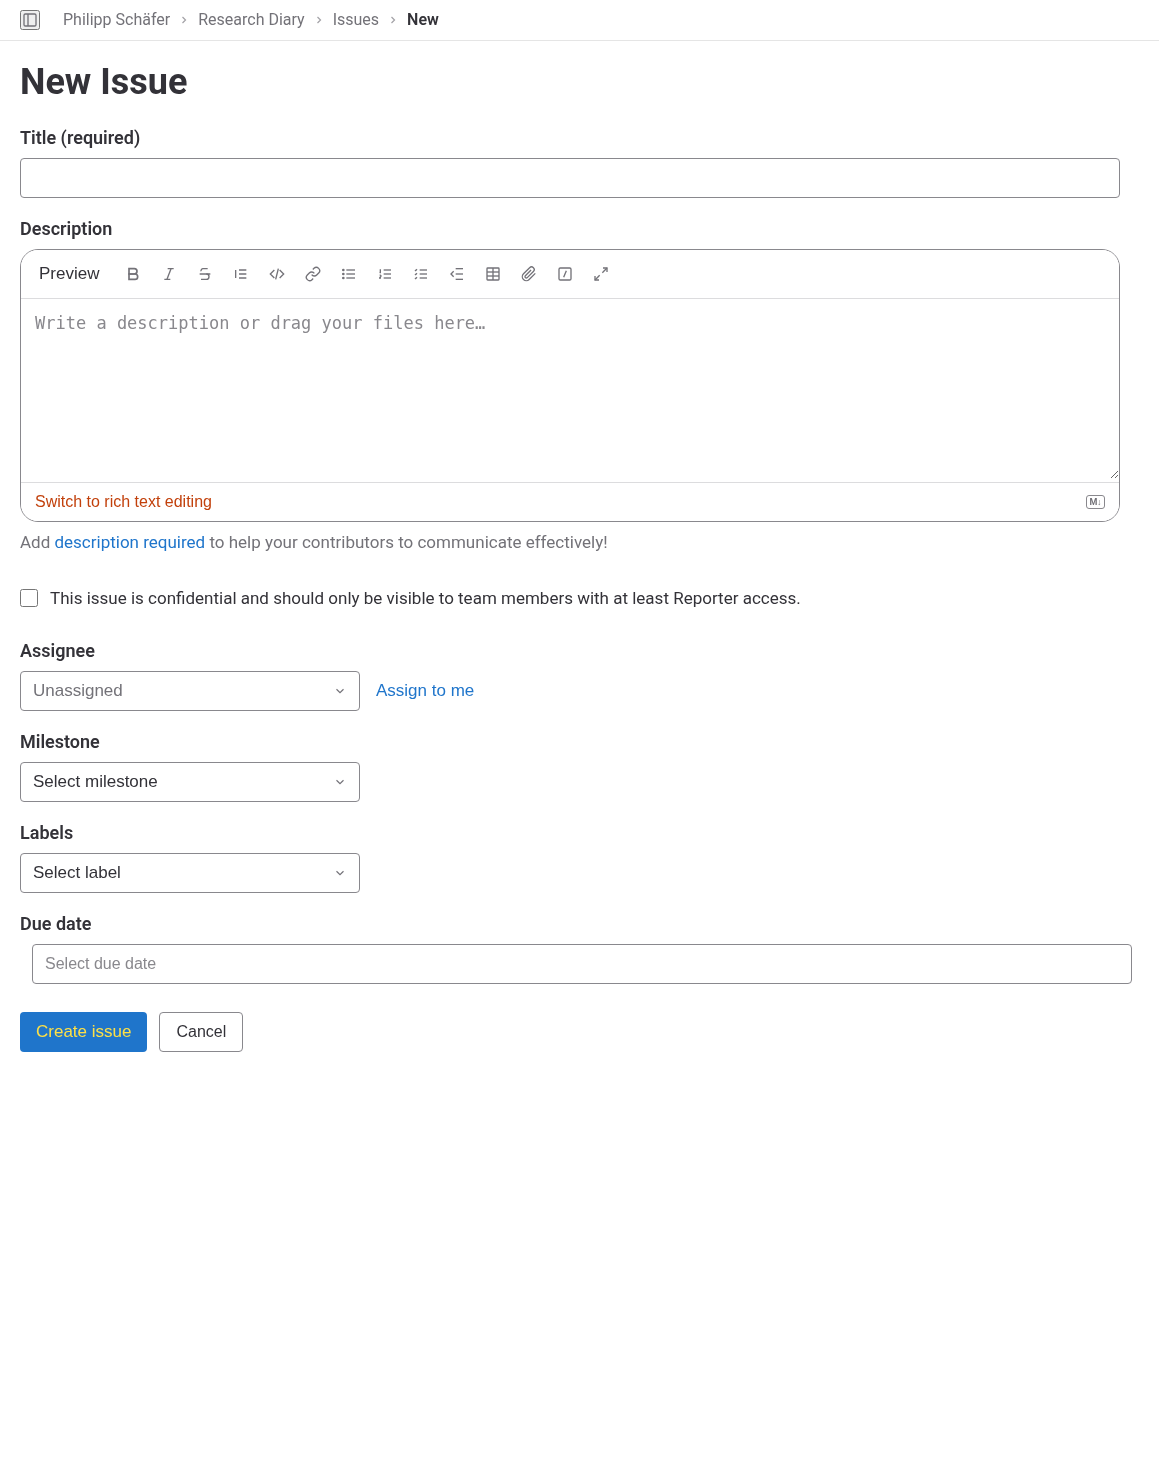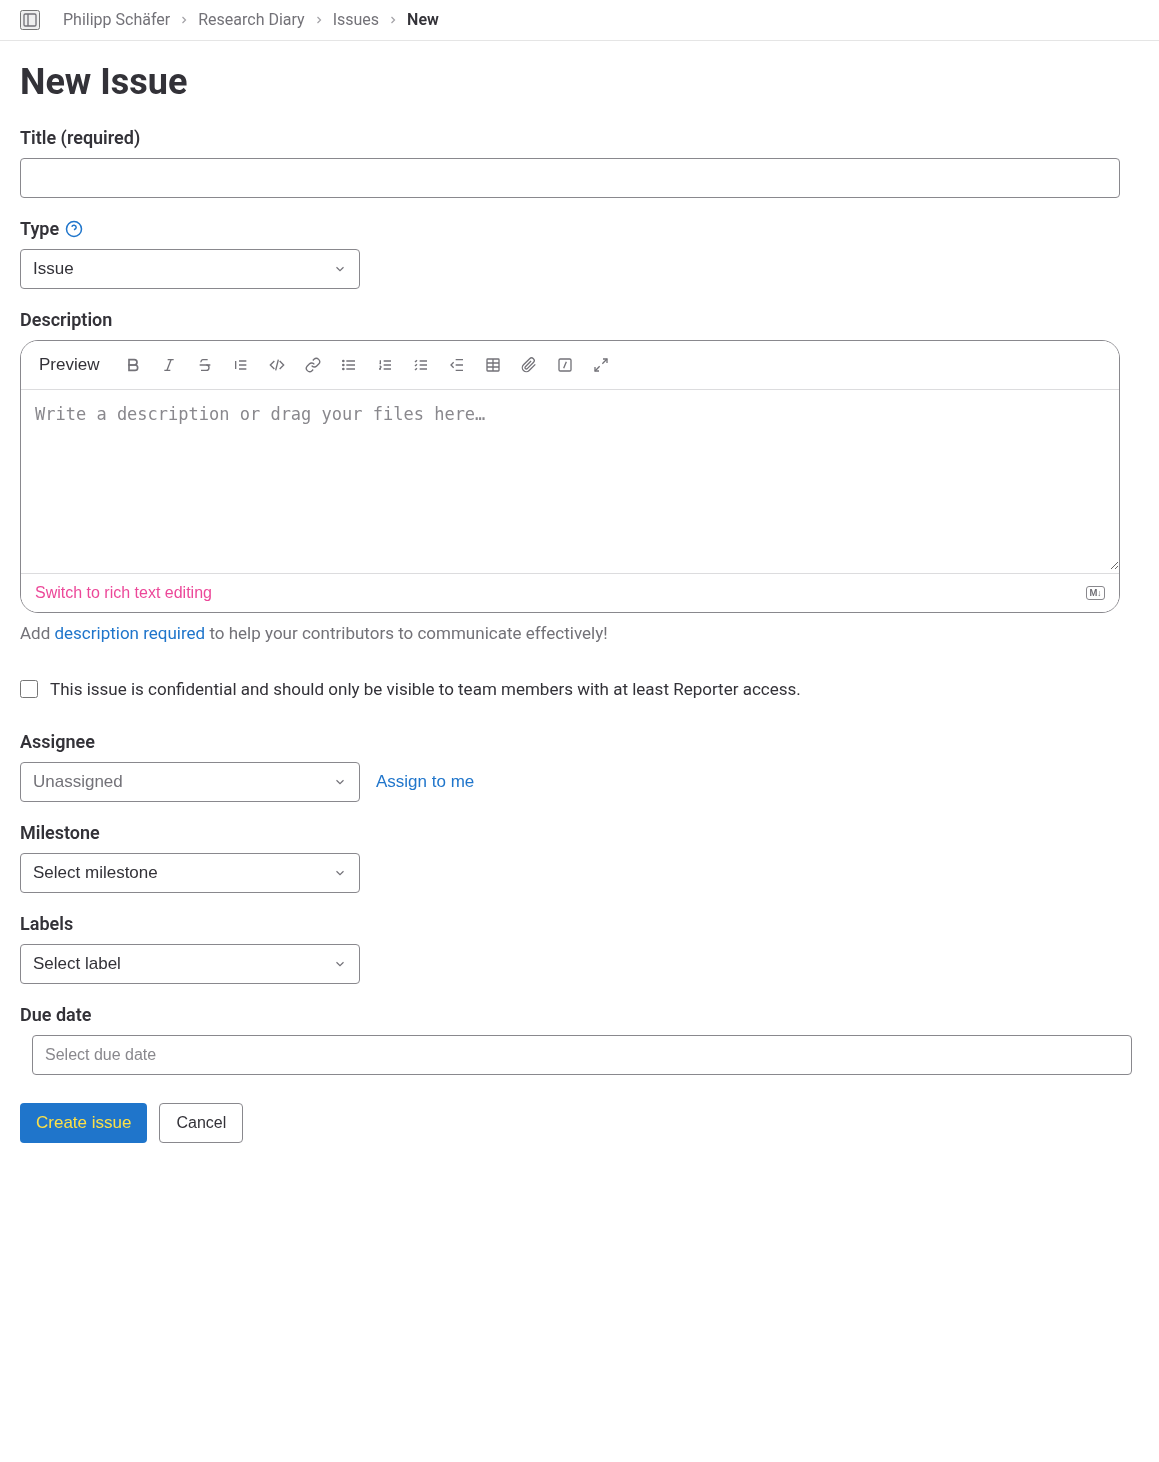--- a/index.html
+++ b/index.html
@@ -148,21 +148,21 @@
     }
     .editor-footer {
       display: flex;
       align-items: center;
       justify-content: space-between;
       padding: 10px 14px;
       border-top: 1px solid #dcdcde;
       background: #fff;
     }
     .editor-footer-link {
-      color: #ec4899;
+      color: #c2410c;
       font-size: 16px;
       background: none;
       border: none;
       cursor: pointer;
     }
     .md-badge {
       border: 1px solid #89888d;
       border-radius: 3px;
       font-size: 9px;
       font-weight: 700;
@@ -287,40 +287,20 @@
 </div>
 
 <div class="content">
   <h1>New Issue</h1>
 
   <div class="form-group">
     <div class="label">Title (required)</div>
     <input type="text" value="" style="">
   </div>
 
-  <div class="form-group">
-    <div class="label">
-      <span>Type</span>
-      <span class="help-icon">
-        <svg width="18" height="18" viewBox="0 0 24 24" fill="none" stroke="currentColor" stroke-width="2">
-            <circle cx="12" cy="12" r="10"></circle>
-            <path d="M9.09 9a3 3 0 0 1 5.83 1c0 2-3 3-3 3"></path>
-            <line x1="12" y1="17" x2="12.01" y2="17"></line>
-          </svg>
-      </span>
-    </div>
-    <button class="dropdown-btn">
-      <span>Issue</span>
-      <span class="chevron-down">
-        <svg width="14" height="14" viewBox="0 0 24 24" fill="none" stroke="currentColor" stroke-width="2">
-            <polyline points="6 9 12 15 18 9"></polyline>
-          </svg>
-      </span>
-    </button>
-  </div>
 
   <div class="form-group">
     <div class="label">Description</div>
     <div class="editor-wrapper">
       <div class="editor-toolbar">
         <button class="preview-btn">Preview</button>
         <button class="toolbar-icon">
           <svg width="16" height="16" viewBox="0 0 24 24" fill="none" stroke="currentColor" stroke-width="2.5">
               <path d="M6 4h8a4 4 0 0 1 4 4 4 4 0 0 1-4 4H6z"></path>
               <path d="M6 12h9a4 4 0 0 1 4 4 4 4 0 0 1-4 4H6z"></path>

